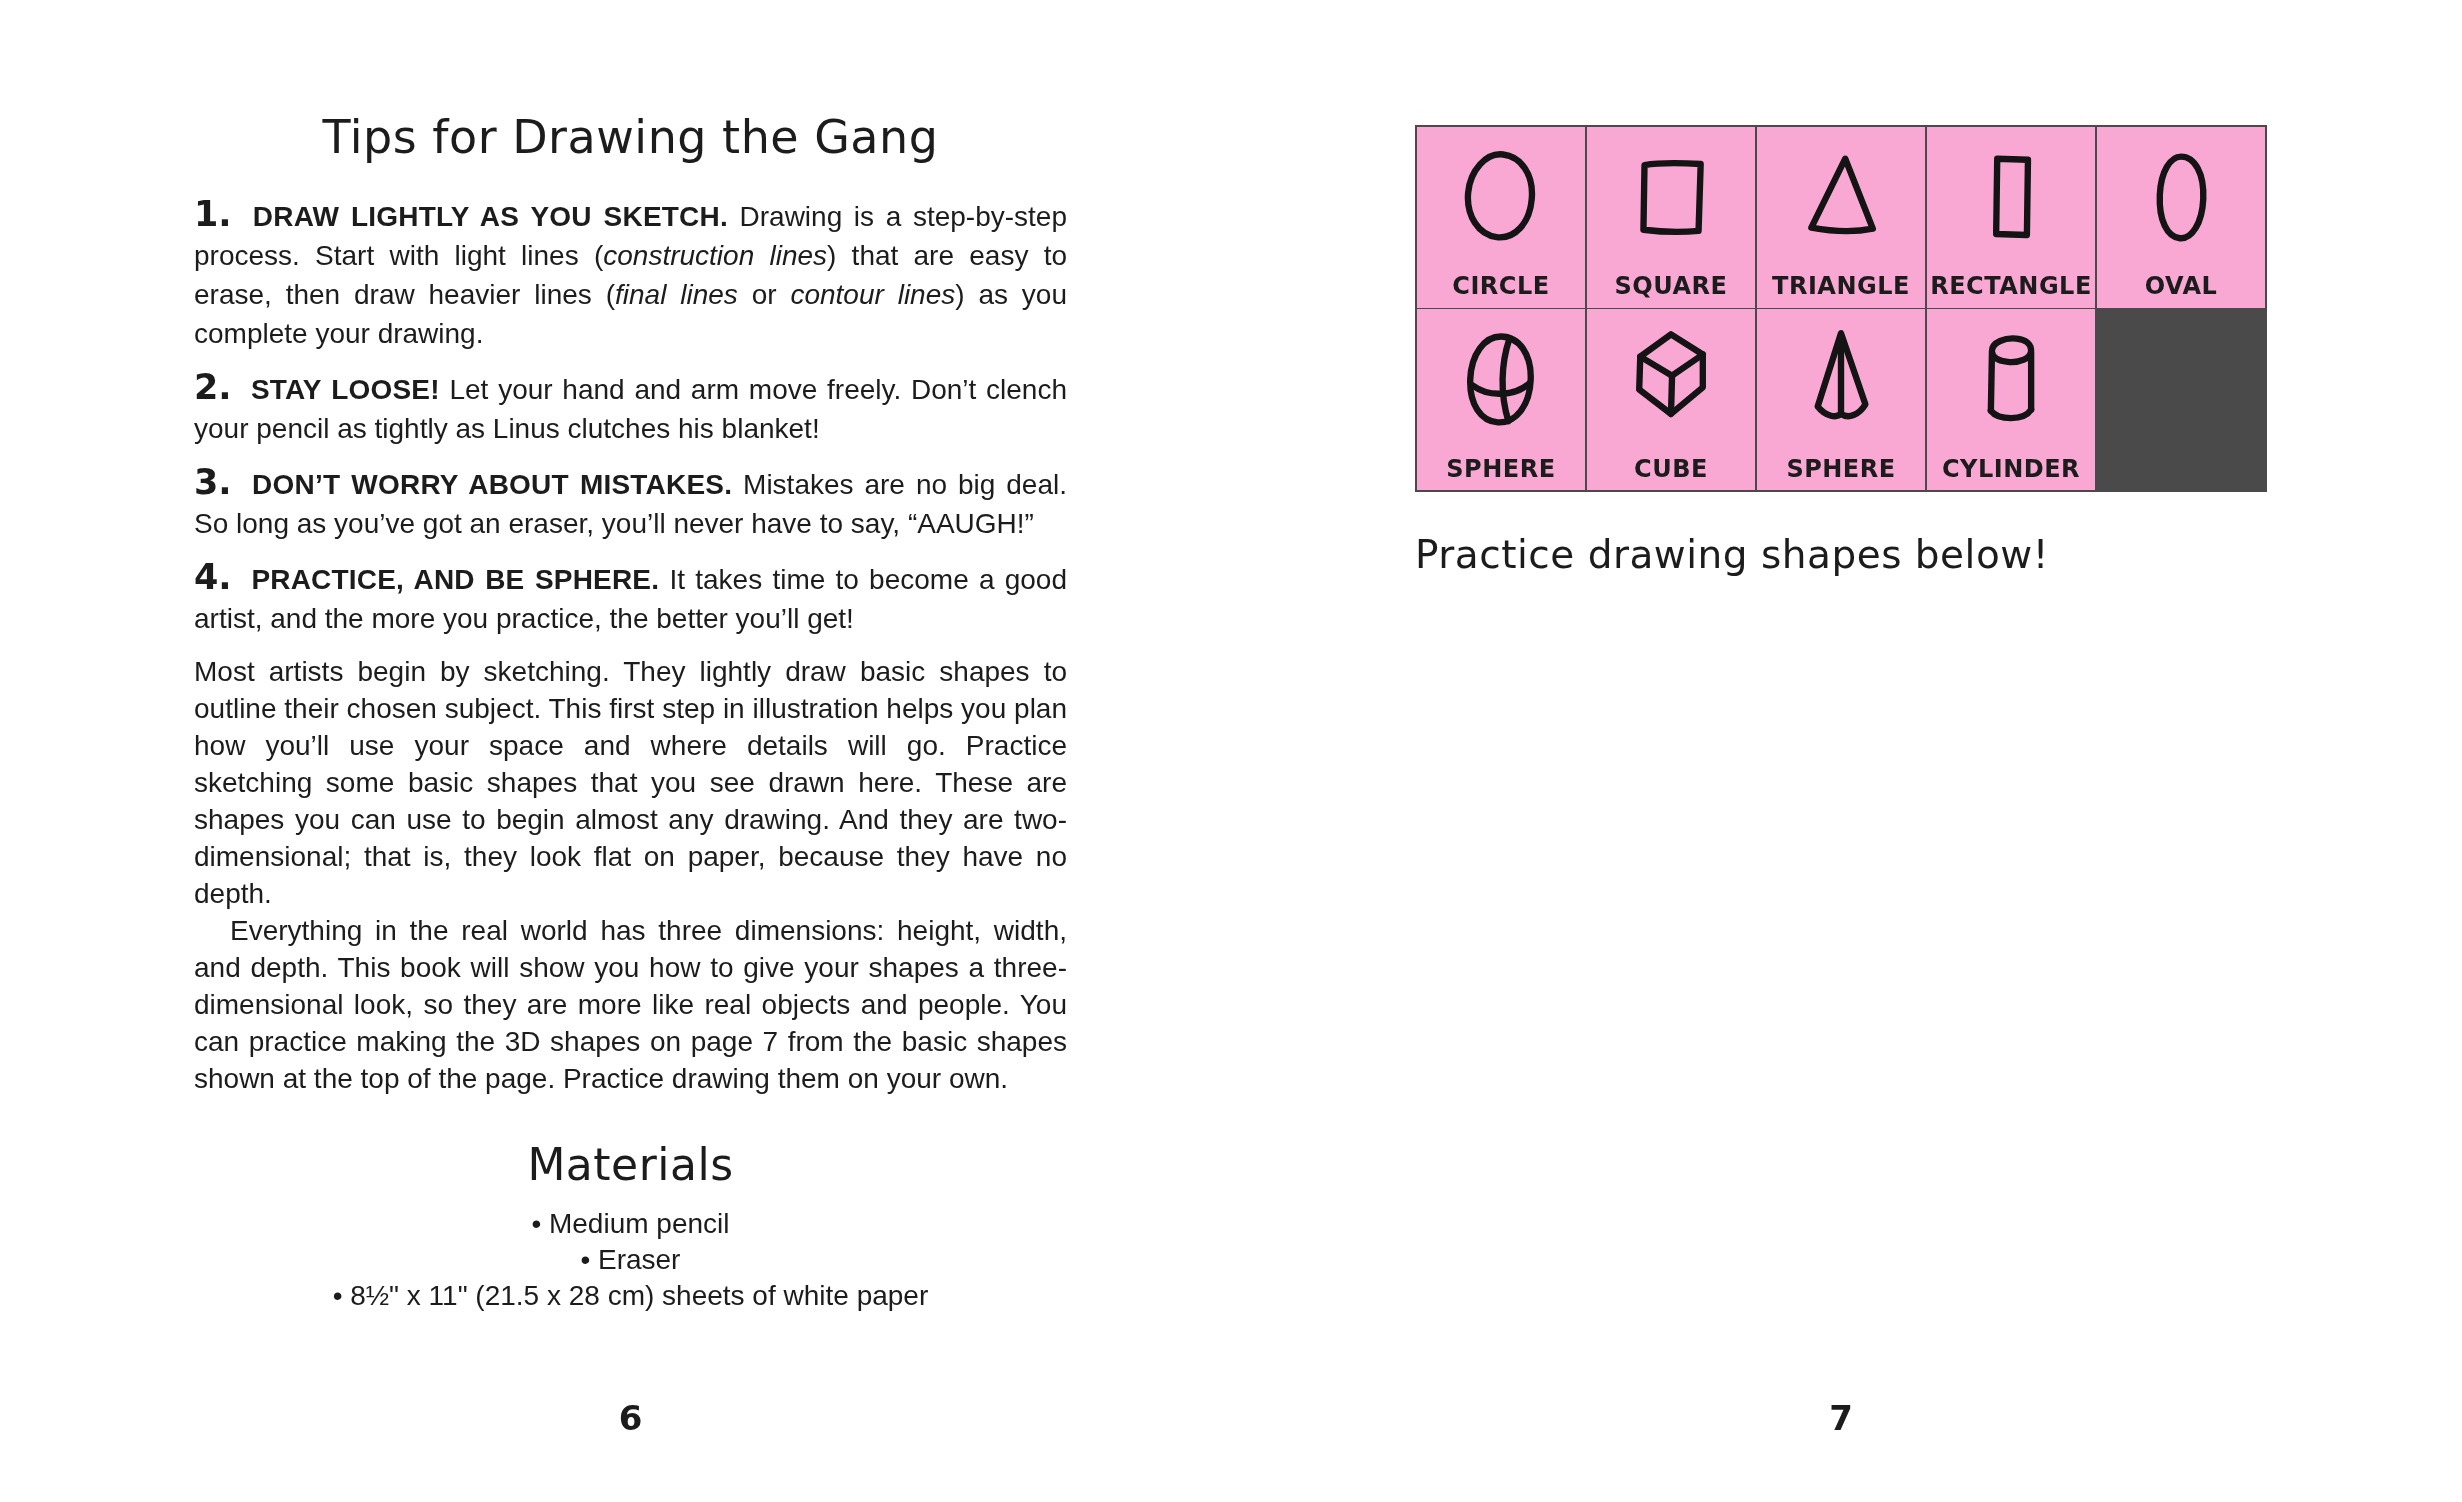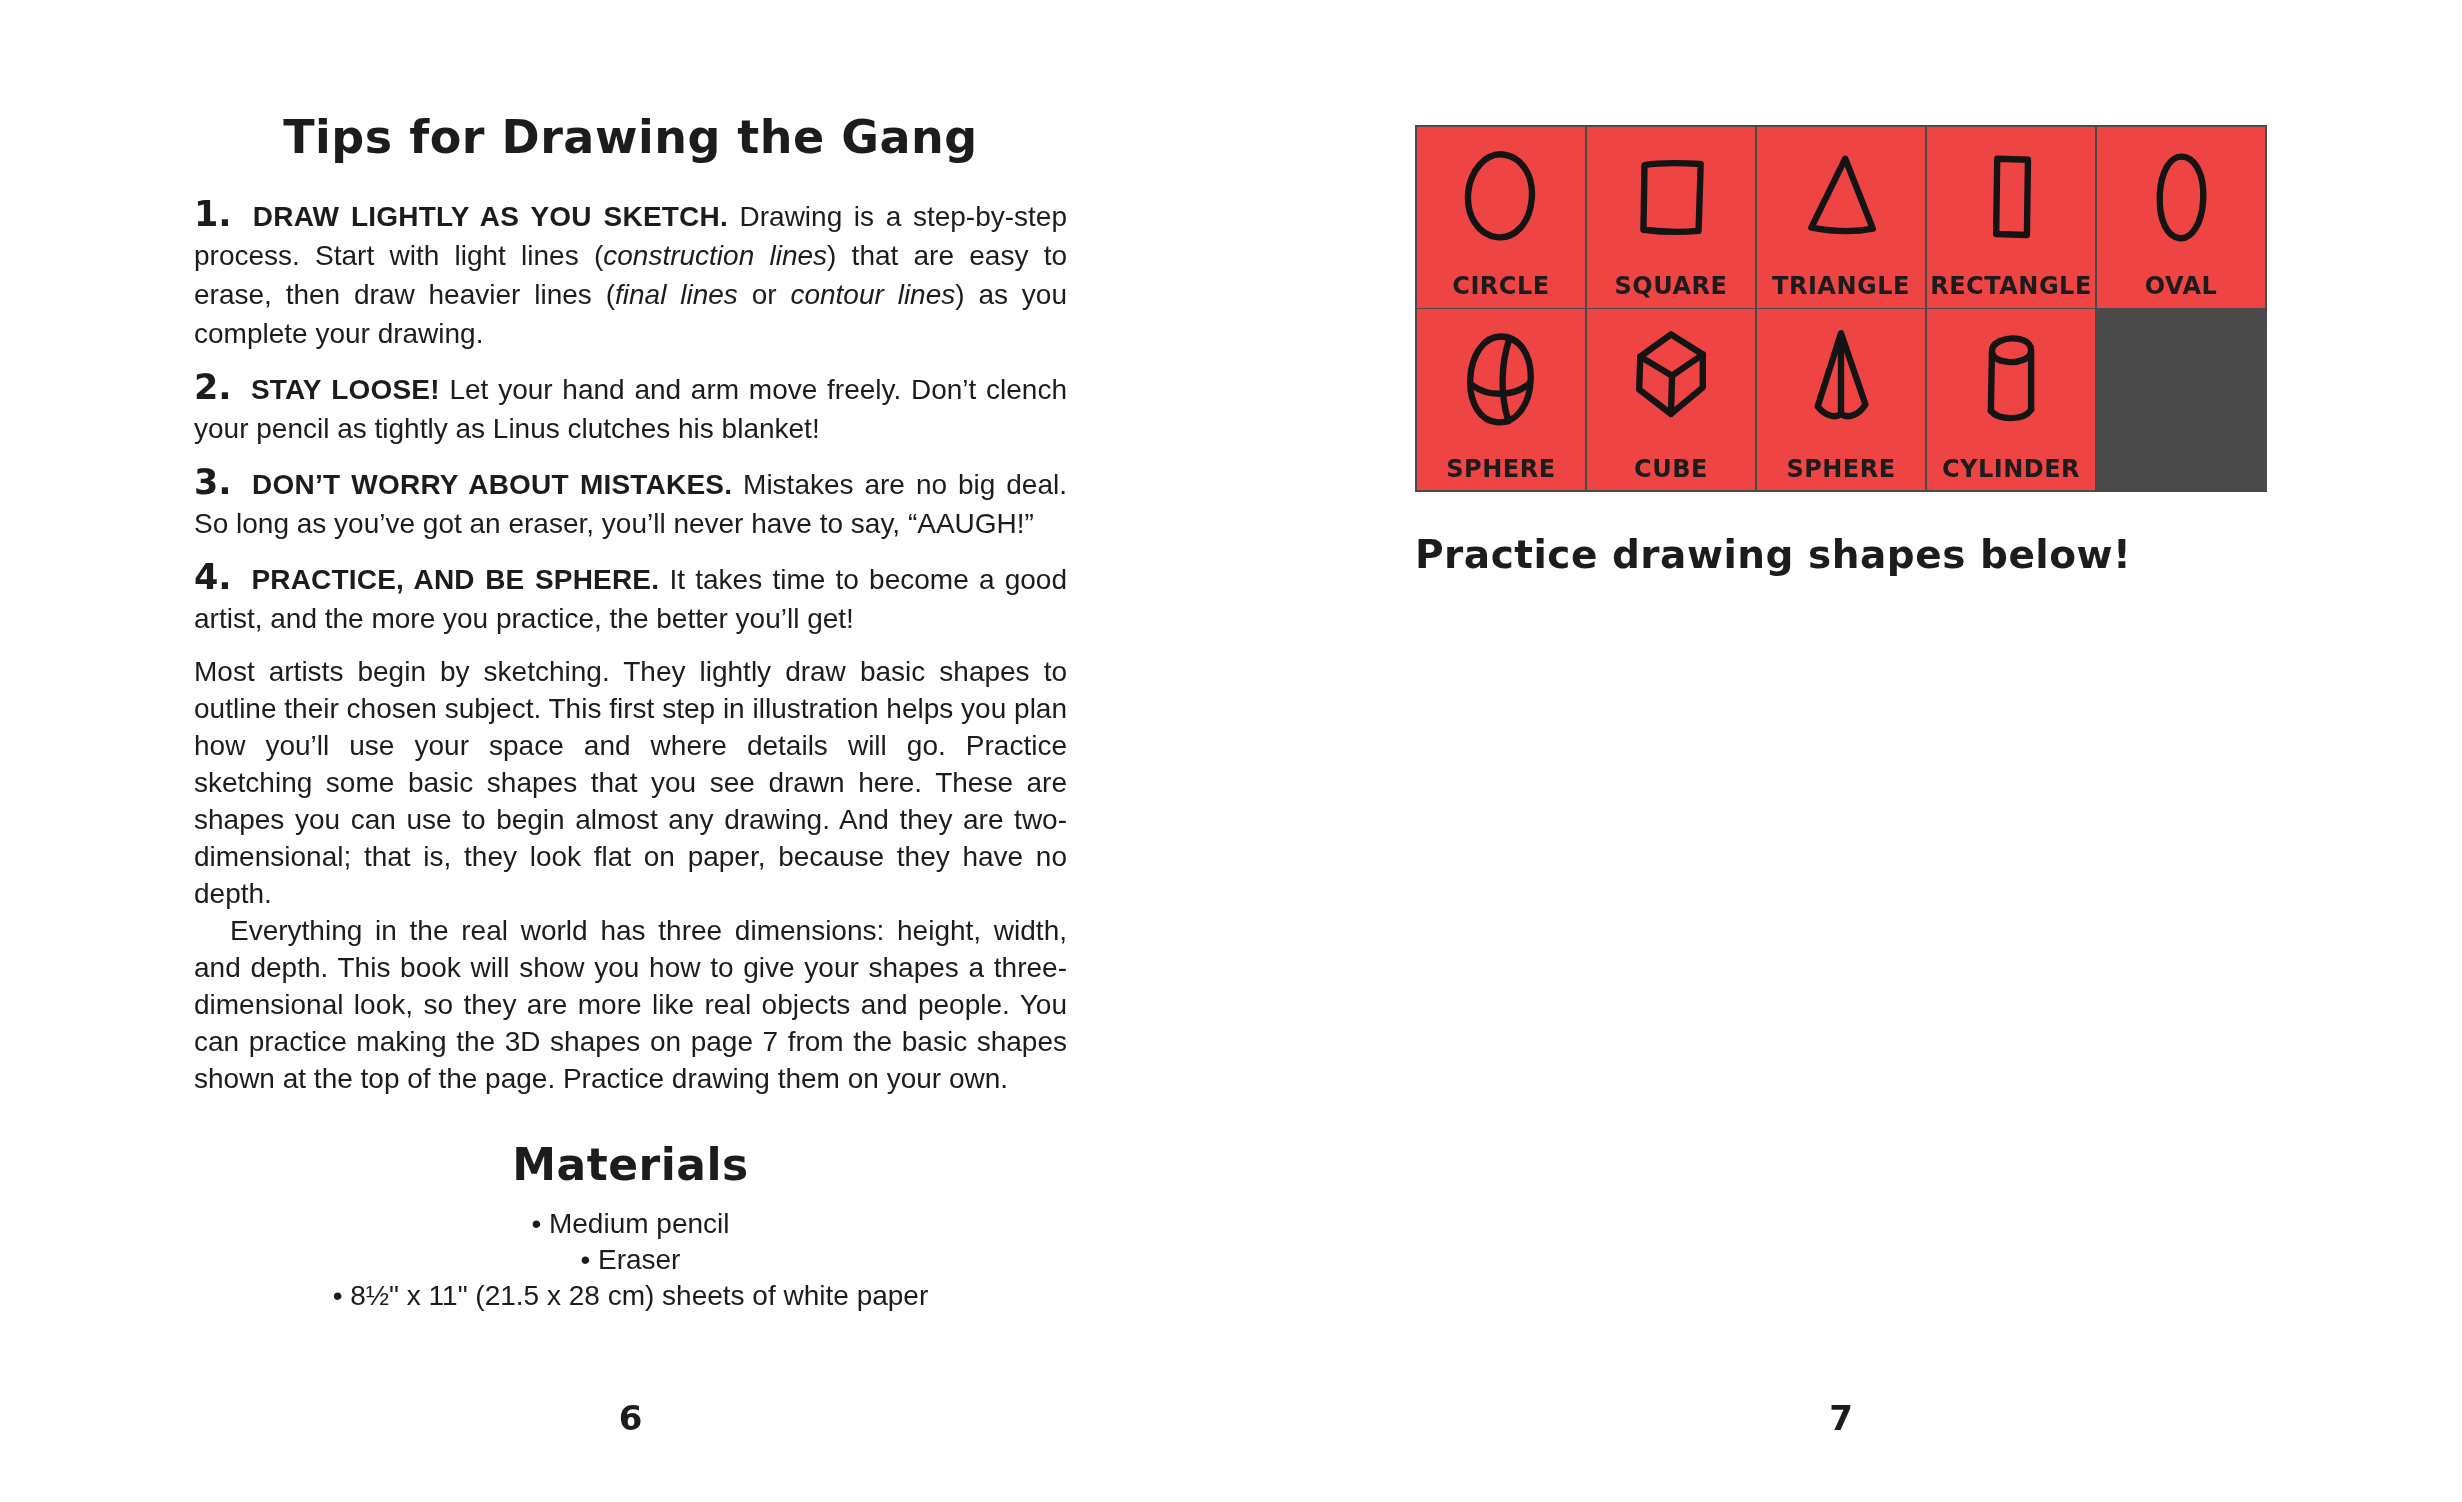--- a/index.html
+++ b/index.html
@@ -7,21 +7,21 @@
     width: 2462px; height: 1503px;
     font-family: "Liberation Sans", sans-serif;
     color: #1c1c1c;
     -webkit-font-smoothing: antialiased;
   }
   .spread { position: relative; width: 2462px; height: 1503px; overflow: hidden; }
 
   
   .page-left { position: absolute; left: 194px; top: 112px; width: 873px; }
 
-  .comic { font-family: "DejaVu Sans", sans-serif; font-weight: bold; }
+  .comic { font-family: "DejaVu Sans", sans-serif; font-weight: normal; }
 
   .title {
     font-size: 46px; line-height: 1.1; text-align: center;
     margin: 0 0 32px 0; letter-spacing: 0.5px;
   }
 
   .tip {
     font-size: 28px; line-height: 39px;
     text-align: justify; margin: 0 0 15px 0;
   }
@@ -46,21 +46,21 @@
     position: absolute; left: 1415px; top: 125px;
     width: 852px; height: 367px;
     display: grid;
     grid-template-columns: repeat(5, 1fr);
     grid-template-rows: 1fr 1fr;
     background: #4a4a4a;        
     gap: 1.9px; padding: 1.9px;
     box-sizing: border-box;
   }
   .cell {
-    background: #ef4444;
+    background: #f9a8d4;
     display: flex; flex-direction: column;
     align-items: center; justify-content: flex-end;
     padding-bottom: 9.5px; box-sizing: border-box;
   }
   .cell svg { flex: 0 0 auto; margin: auto 0; display: block; }
   .cell-label {
     font-family: "DejaVu Sans", sans-serif; font-weight: bold;
     font-size: 24px; letter-spacing: 0.5px; line-height: 1;
     padding-top: 3.8px;
   }

